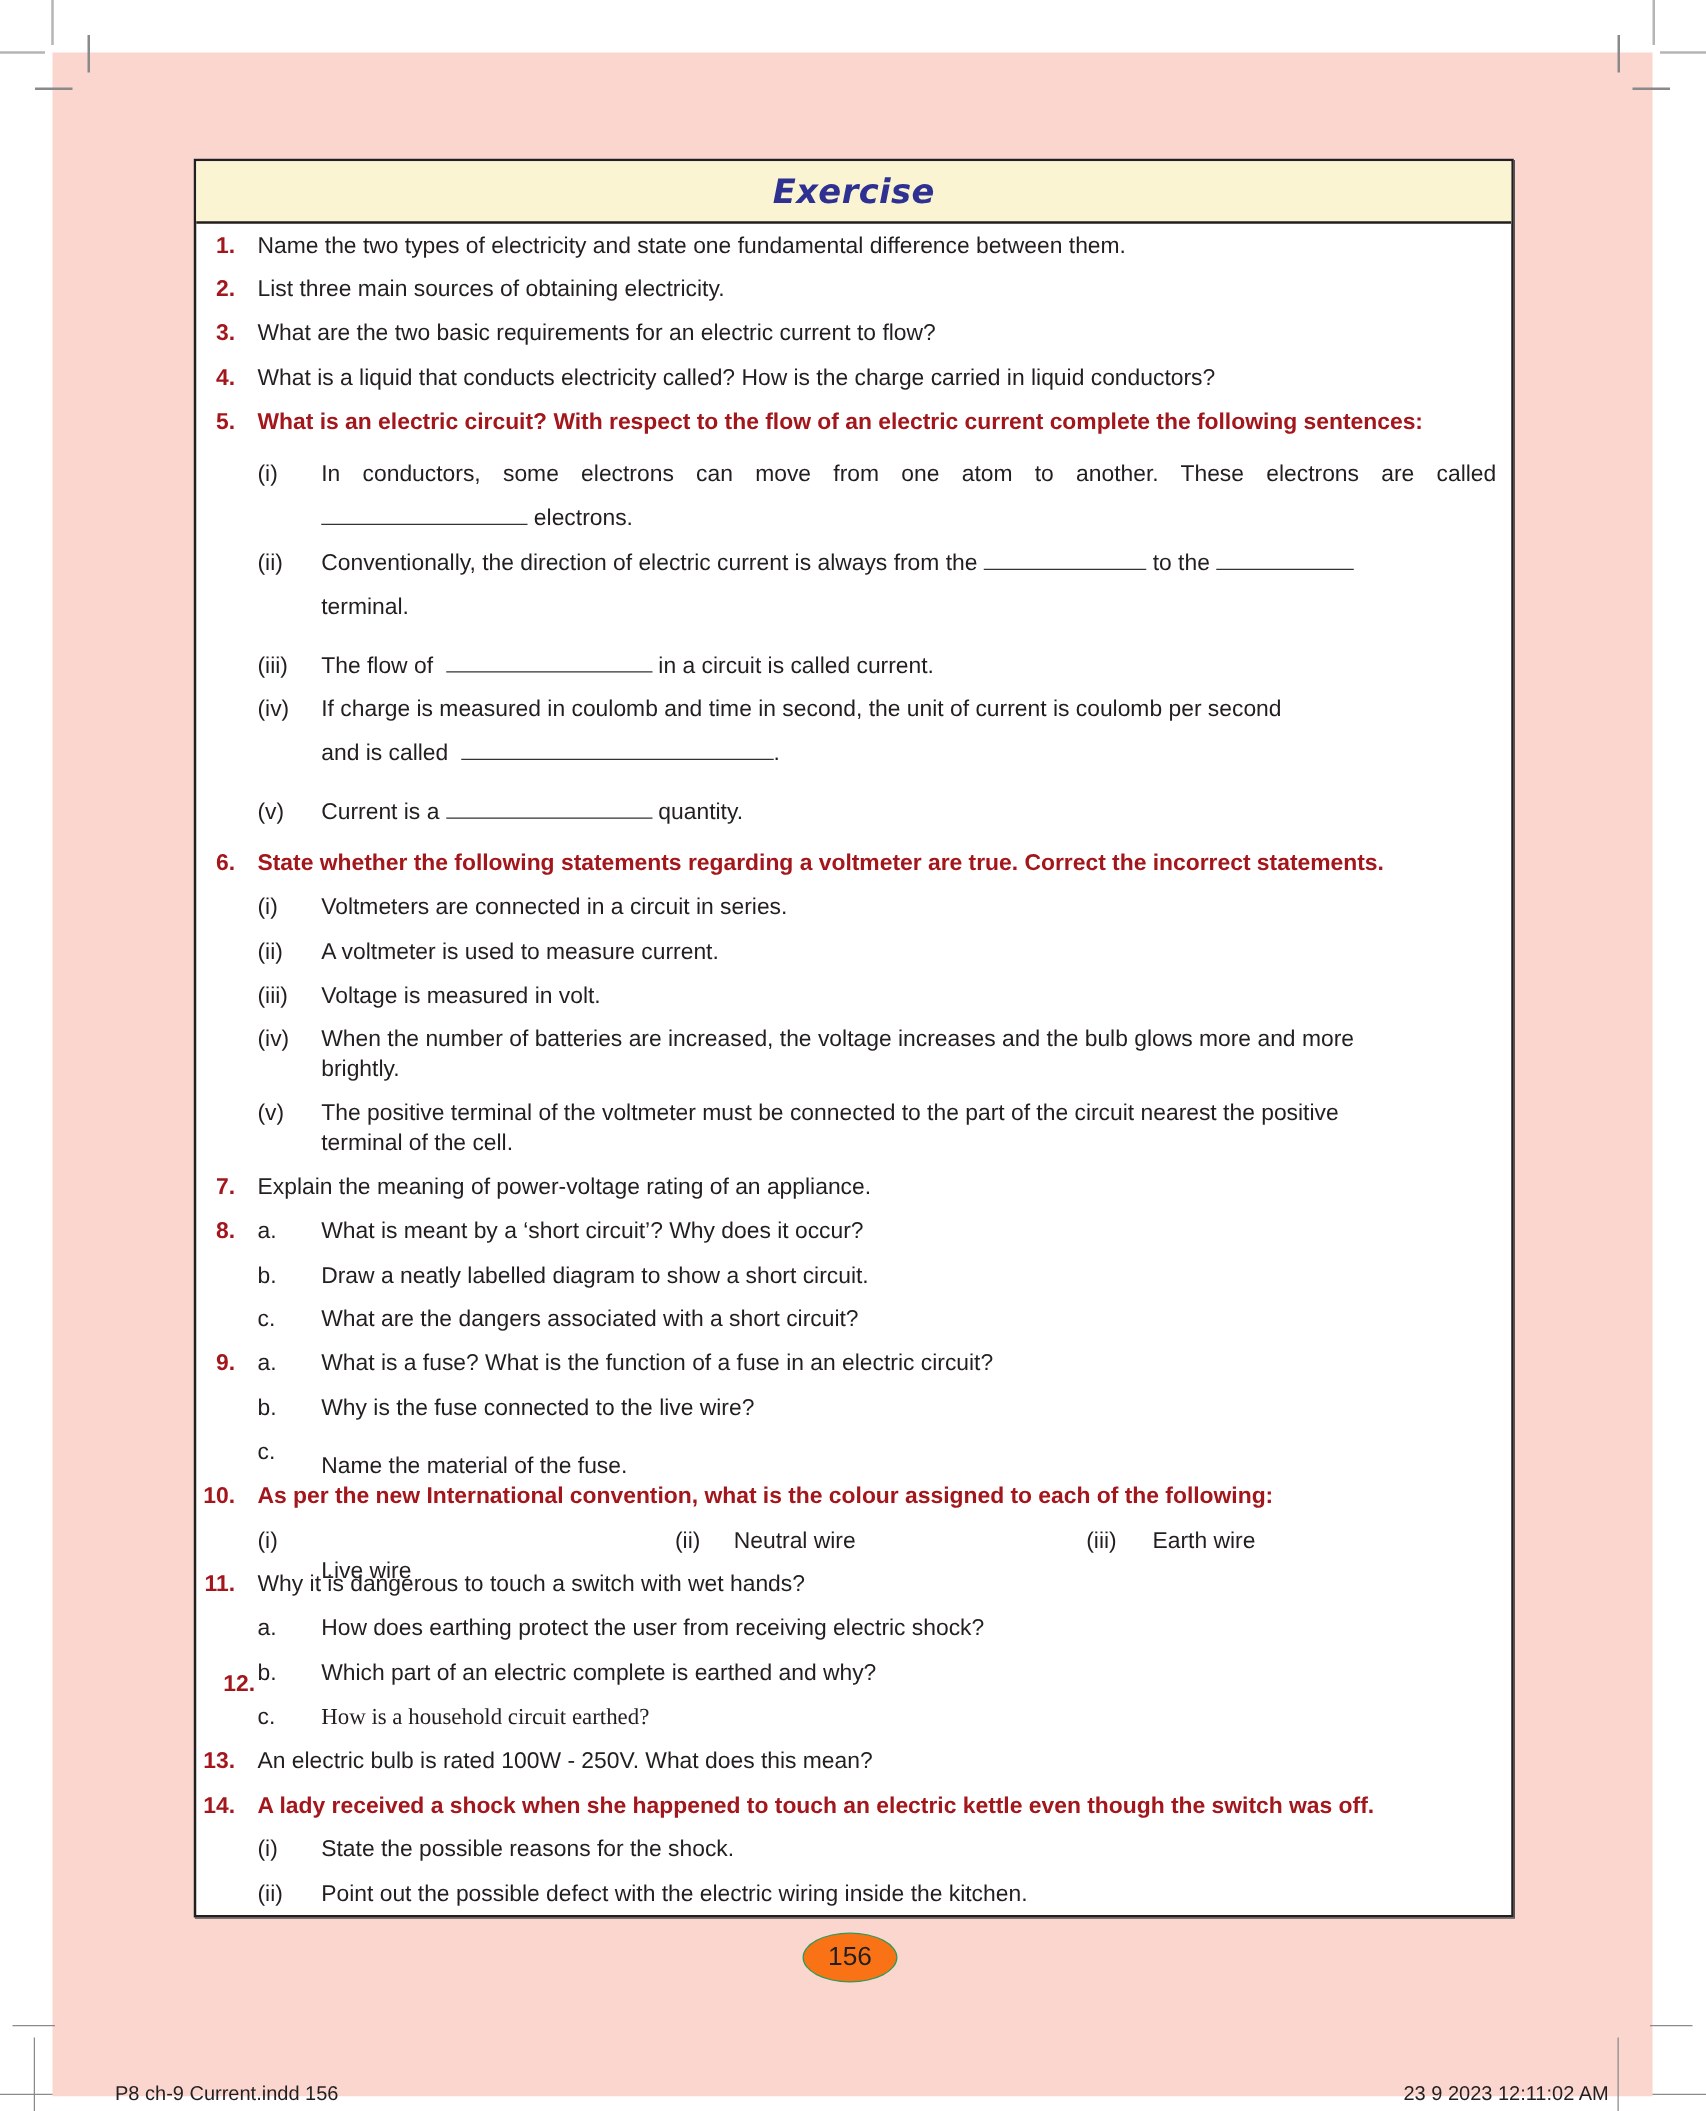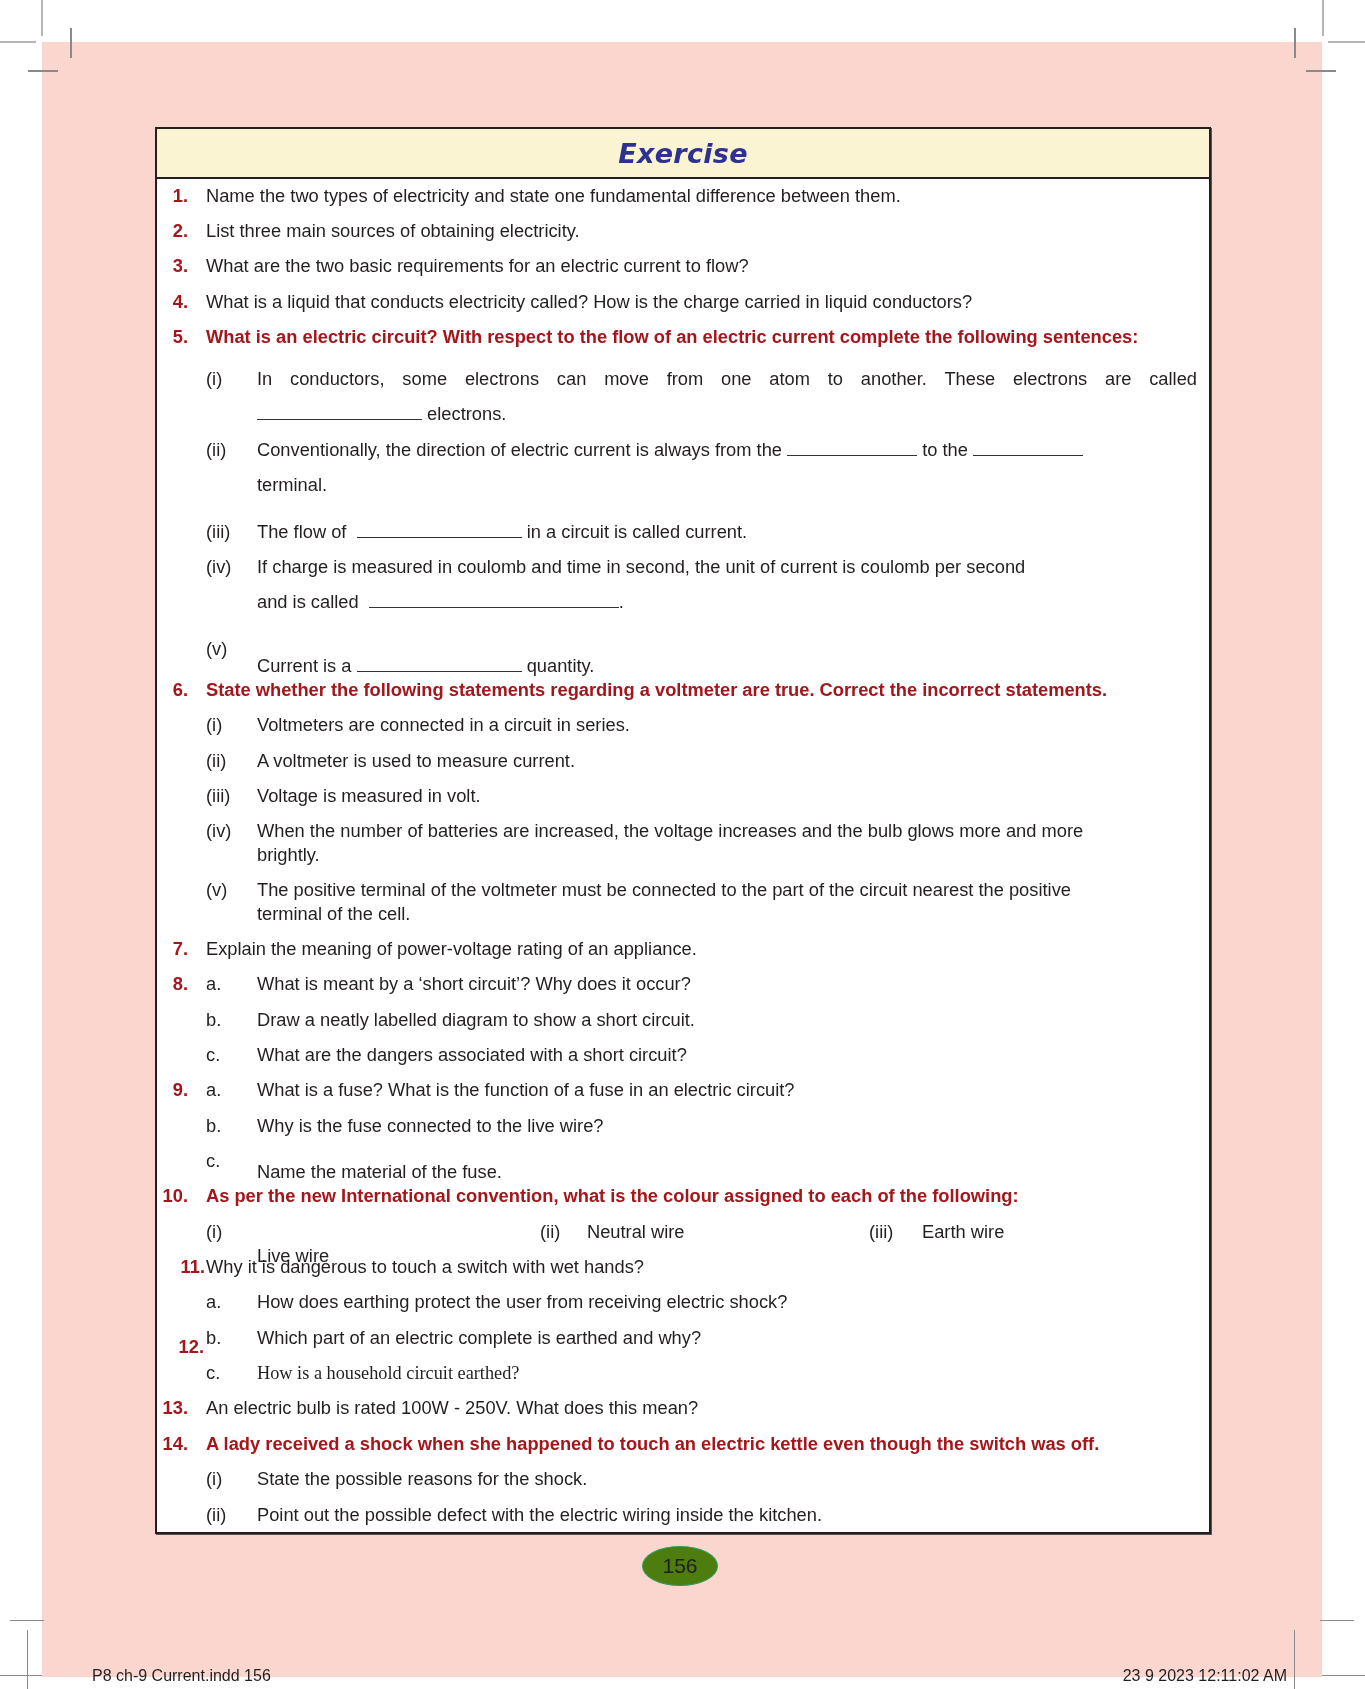--- a/index.html
+++ b/index.html
@@ -13,21 +13,21 @@
   .box-head { height:48px; background:#faf4d2; border-bottom:2px solid #231f20; text-align:center; }
   .box-title { font-family:"DejaVu Sans", sans-serif; font-style:italic; font-weight:bold; color:#2e3192;
                font-size:27px; line-height:50px; letter-spacing:0.3px; }
   .content { position:relative; }
   .line { position:absolute; font-size:18.3px; white-space:nowrap; line-height:22px; }
   .num { position:absolute; font-weight:bold; color:#a3161b; font-size:18.3px; text-align:right; width:28px; line-height:22px; }
   .red { color:#a3161b; font-weight:bold; }
   .sub { position:absolute; font-size:18.3px; line-height:22px; }
   .blank { display:inline-block; border-bottom:1.5px solid #333; vertical-align:baseline; height:14px; }
   .page-num { position:absolute; left:642px; top:1546px; width:74px; height:38px; border:1.5px solid #2e9a57;
-              border-radius:50%; text-align:center; line-height:38px; font-size:21px; background:#4d7c0f; }
+              border-radius:50%; text-align:center; line-height:38px; font-size:21px; background:#f97316; }
   .slug { position:absolute; font-size:16px; color:#231f20; top:1667px; }
 </style>
 </head>
 <body>
 
 <div class="bleed"></div>
 
 <div class="crop light" style="left:41px;top:0;width:2px;height:36px;"></div>
 <div class="crop light" style="left:0;top:41px;width:36px;height:2px;"></div>
 <div class="crop" style="left:70px;top:28px;width:2px;height:30px;"></div>
@@ -73,21 +73,21 @@
     <span class="line" style="left:100px;top:295px;">terminal.</span>
 
     <span class="sub" style="left:49px;top:342px;">(iii)</span>
     <span class="line" style="left:100px;top:342px;"><span>The flow of</span> &nbsp;<span class="blank" style="width:165px;"></span> <span>in a circuit is called current.</span></span>
 
     <span class="sub" style="left:49px;top:377px;">(iv)</span>
     <span class="line" style="left:100px;top:377px;">If charge is measured in coulomb and time in second, the unit of current is coulomb per second</span>
     <span class="line" style="left:100px;top:412px;"><span>and is called</span> &nbsp;<span class="blank" style="width:250px;"></span><span>.</span></span>
 
     <span class="sub" style="left:49px;top:459px;">(v)</span>
-    <span class="line" style="left:100px;top:476px;text-align:right;"><span>Current is a</span> <span class="blank" style="width:165px;"></span> <span>quantity.</span></span>
+    <span class="line" style="left:100px;top:459px;text-align:right;"><span>Current is a</span> <span class="blank" style="width:165px;"></span> <span>quantity.</span></span>
 
     <span class="num" style="left:3px;top:500px;">6.</span>
     <span class="line red" style="left:49px;top:500px;">State whether the following statements regarding a voltmeter are true. Correct the incorrect statements.</span>
     <span class="sub" style="left:49px;top:535px;">(i)</span>
     <span class="line" style="left:100px;top:535px;">Voltmeters are connected in a circuit in series.</span>
     <span class="sub" style="left:49px;top:571px;">(ii)</span>
     <span class="line" style="left:100px;top:571px;">A voltmeter is used to measure current.</span>
     <span class="sub" style="left:49px;top:606px;">(iii)</span>
     <span class="line" style="left:100px;top:606px;">Voltage is measured in volt.</span>
     <span class="sub" style="left:49px;top:641px;">(iv)</span>
@@ -118,21 +118,21 @@
 
     <span class="num" style="left:3px;top:1006px;">10.</span>
     <span class="line red" style="left:49px;top:1006px;">As per the new International convention, what is the colour assigned to each of the following:</span>
     <span class="sub" style="left:49px;top:1042px;">(i)</span>
     <span class="line" style="left:100px;top:1042px;margin-top:24px;">Live wire</span>
     <span class="sub" style="left:383px;top:1042px;">(ii)</span>
     <span class="line" style="left:430px;top:1042px;">Neutral wire</span>
     <span class="sub" style="left:712px;top:1042px;">(iii)</span>
     <span class="line" style="left:765px;top:1042px;">Earth wire</span>
 
-    <span class="num" style="left:20px;top:1077px;">11.</span>
+    <span class="num" style="left:3px;top:1077px;">11.</span>
     <span class="line" style="left:49px;top:1077px;">Why it is dangerous to touch a switch with wet hands?</span>
 
     <span class="num" style="left:19px;top:1112px;margin-top:45px;">12.</span>
     <span class="sub" style="left:49px;top:1112px;">a.</span>
     <span class="line" style="left:100px;top:1112px;">How does earthing protect the user from receiving electric shock?</span>
     <span class="sub" style="left:49px;top:1148px;">b.</span>
     <span class="line" style="left:100px;top:1148px;">Which part of an electric complete is earthed and why?</span>
     <span class="sub" style="left:49px;top:1183px;">c.</span>
     <span class="line" style="left:100px;top:1183px;font-family:Liberation Serif, serif;">How is a household circuit earthed?</span>
 

